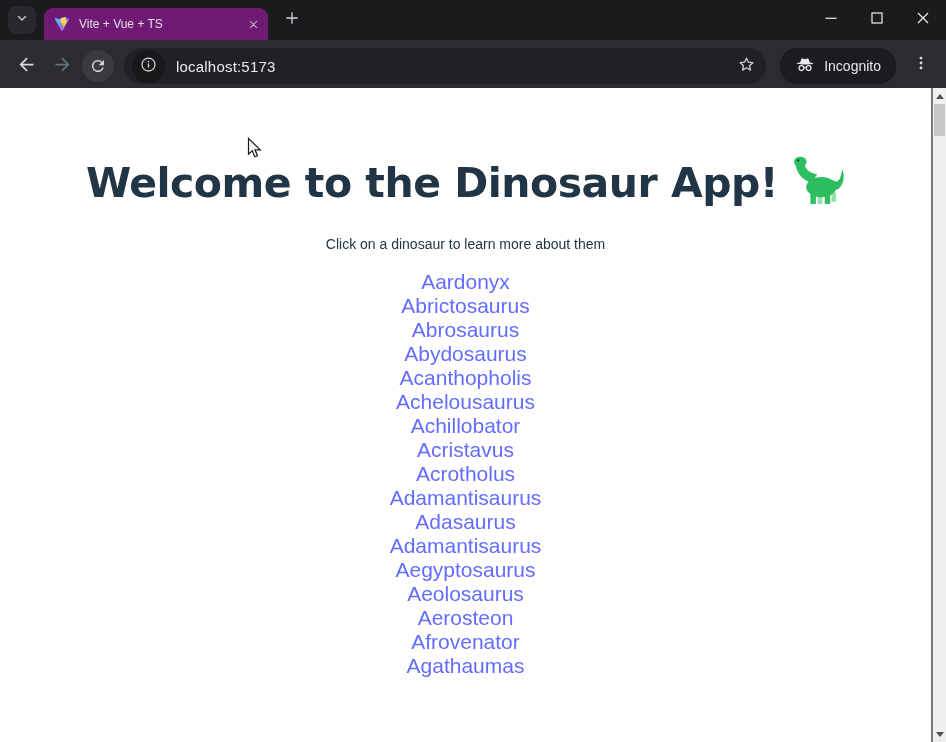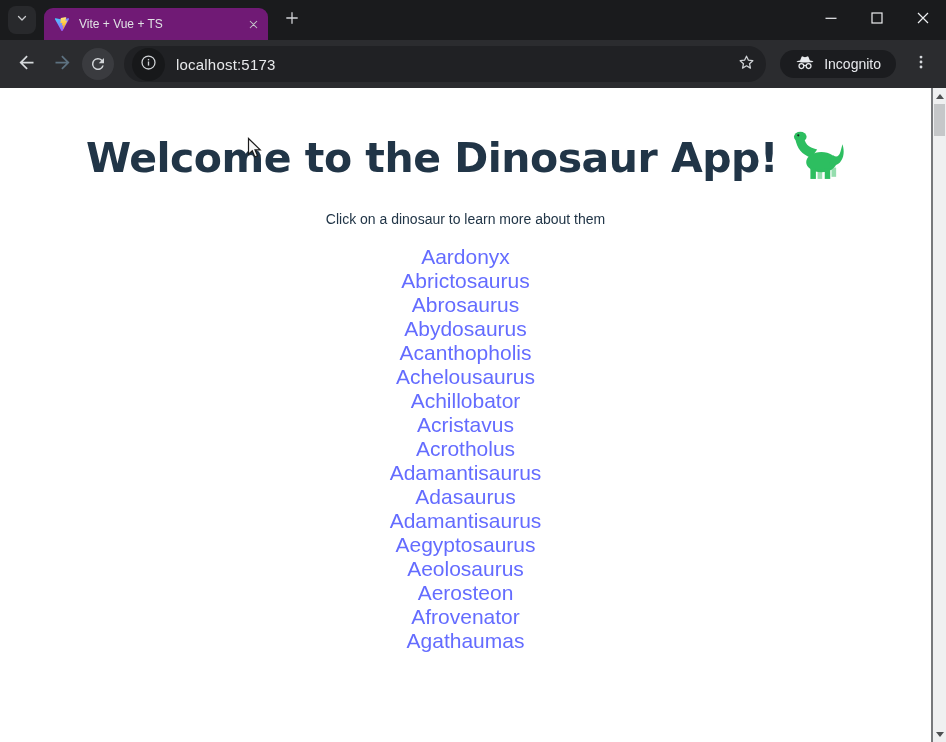--- a/index.html
+++ b/index.html
@@ -16,37 +16,37 @@
   .tab { align-self: flex-end; height: 32px; width: 224px; margin-left: 8px; background: #701a75;
          border-radius: 9px 9px 0 0; display: flex; align-items: center; padding: 0 6px 0 10px; }
   .favicon { width: 16px; height: 16px; flex: none; display: grid; place-items: center; }
   .tab-title { flex: 1; margin-left: 9px; font-size: 12px; color: #e0e2e5; white-space: nowrap; overflow: hidden; }
   .tab-close { width: 18px; height: 18px; border-radius: 50%; display: grid; place-items: center; }
   .new-tab { width: 30px; height: 30px; margin-left: 9px; display: grid; place-items: center; }
   .ts-spacer { flex: 1; }
   .win-btn { width: 46px; height: 40px; display: grid; place-items: center; }
 
   
-  .toolbar { height: 48px; background: #2b2c2f; display: flex; align-items: center; padding: 16px 8px; flex: none; }
+  .toolbar { height: 48px; background: #2b2c2f; display: flex; align-items: flex-start; padding: 8px 8px; flex: none; }
   .nav-btn { width: 36px; height: 36px; display: grid; place-items: center; flex: none; }
   .reload-bg { width: 32px; height: 32px; border-radius: 50%; background: #3a3b3f; display: grid; place-items: center; }
   .omnibox { flex: 1; height: 36px; margin: 0 6px 0 8px; border-radius: 18px; background: #202124;
              display: flex; align-items: center; padding: 0 3px; min-width: 0; }
   .info-btn { width: 33px; height: 33px; border-radius: 50%; background: #17181a; display: grid; place-items: center; flex: none; margin-left: 5px; }
   .url { flex: 1; margin-left: 11px; font-size: 15px; color: #e7e9eb; letter-spacing: .2px; white-space: nowrap; overflow: hidden; }
   .star-btn { width: 34px; height: 34px; display: grid; place-items: center; flex: none; }
-  .incognito-badge { height: 28px; border-radius: 17px; background: #1b1c1f; display: flex; align-items: center;
+  .incognito-badge { height: 36px; border-radius: 17px; background: #1b1c1f; display: flex; align-items: center;
                      gap: 9px; padding: 0 15px; margin: 0 8px 0 8px; flex: none; }
   .incognito-badge span { font-size: 14px; color: #e8eaed; }
   .menu-btn { width: 34px; height: 34px; display: grid; place-items: center; flex: none; }
 
   
   .content { flex: 1; background: #ffffff; position: relative; overflow: hidden; }
   .page-inner { width: 931px; text-align: center; color: var(--heading, #213547); }
-  h1.page-title { padding-top: 36px; font-family: "DejaVu Sans", "Liberation Sans", sans-serif;
+  h1.page-title { padding-top: 61px; font-family: "DejaVu Sans", "Liberation Sans", sans-serif;
                   font-size: 41px; font-weight: 700; line-height: 1.1; letter-spacing: -0.5px;
                   display: flex; align-items: center; justify-content: center; gap: 13px; }
   .subtitle { margin-top: 18px; font-size: 14px; }
   .dino-list { margin-top: 18px; }
   .dino-link { display: block; line-height: 24px; font-size: 21px; font-weight: 500;
                color: var(--link, #646cff); text-decoration: none; cursor: pointer; }
 
   
   .scrollbar { position: absolute; top: 0; right: 0; width: 15px; height: 100%;
                background: #eff0f1; border-left: 2px solid #77797c; }

